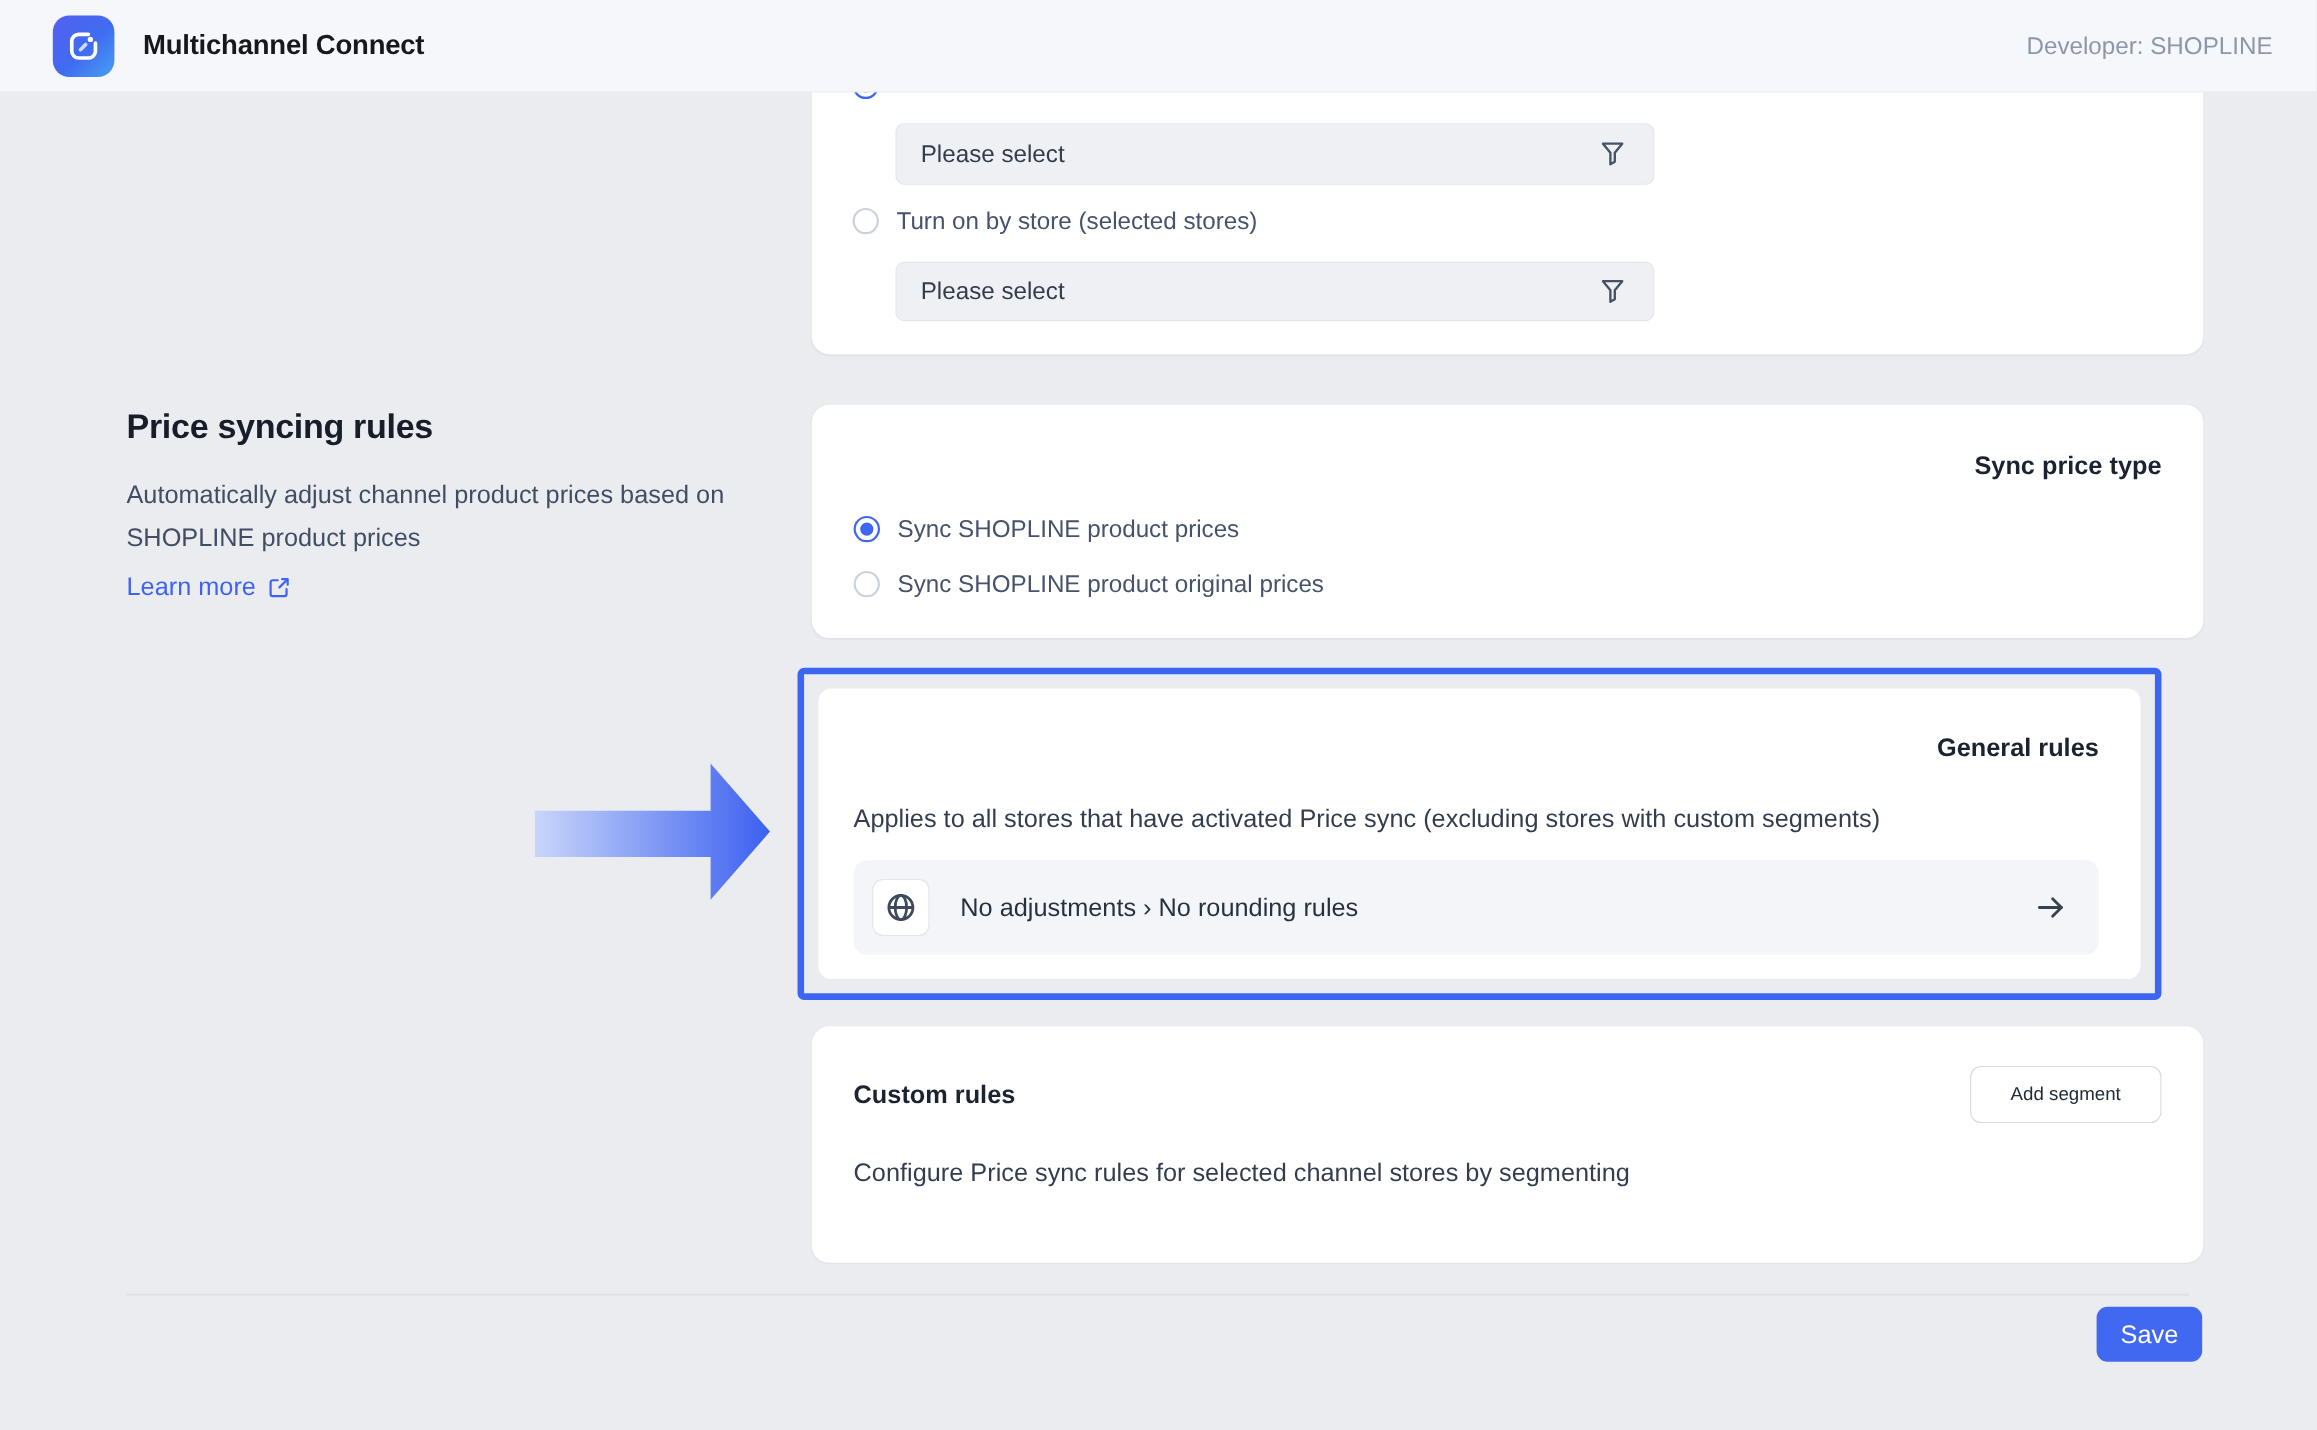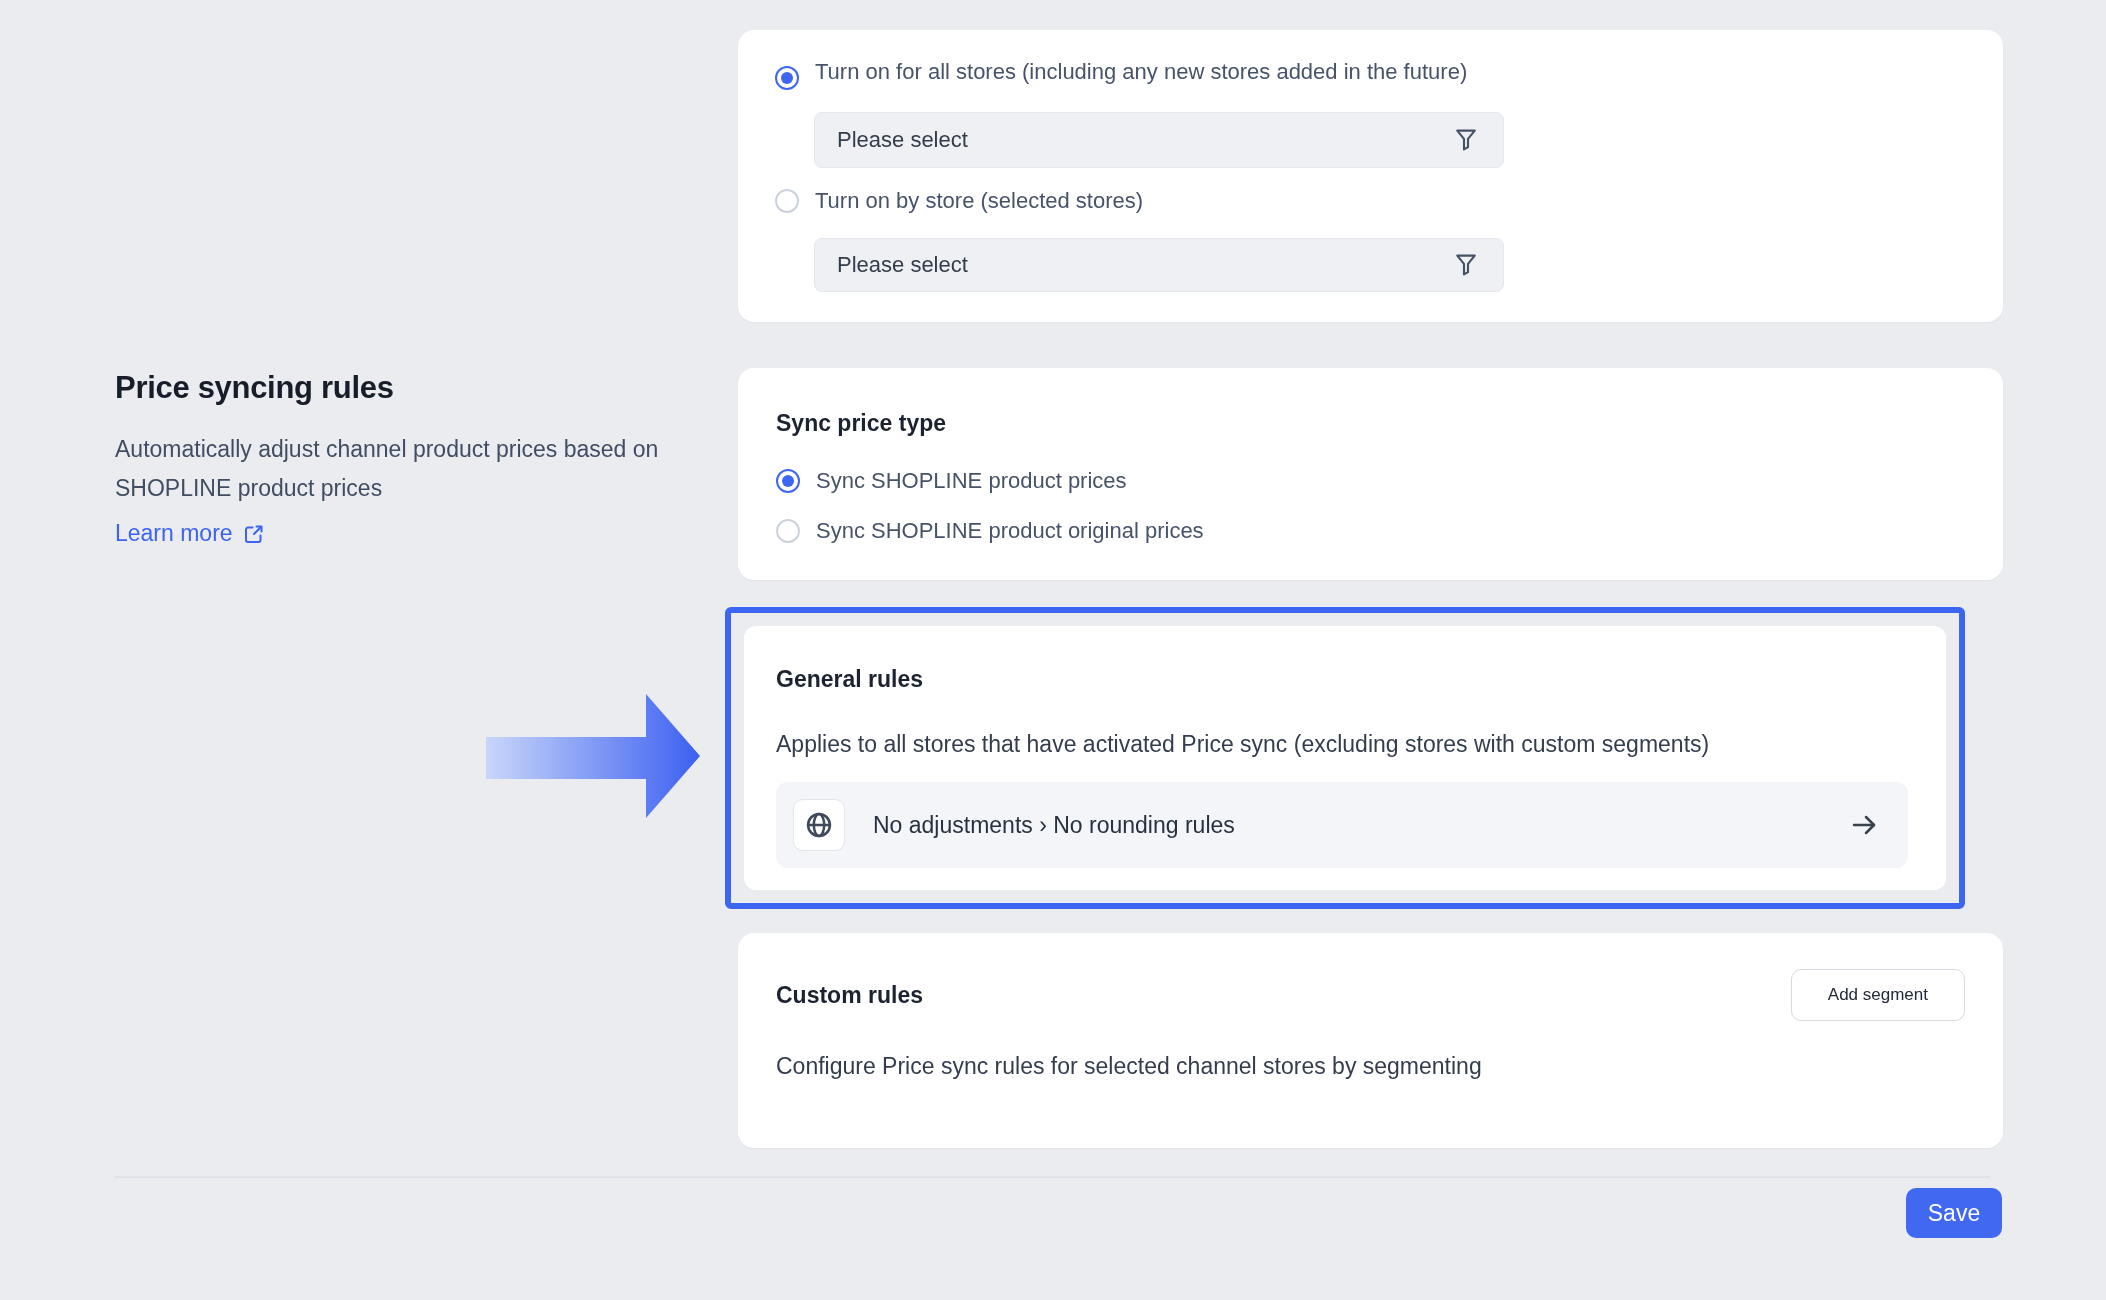--- a/index.html
+++ b/index.html
@@ -68,21 +68,21 @@
   .info-block { position:absolute; left:115px; top:370px; width:580px; }
   .info-title { font-size:31px; font-weight:700; color:#171d29; letter-spacing:-0.3px; }
   .info-desc { margin-top:24px; font-size:23px; line-height:39px; color:#414d63; }
   .learn-more {
     margin-top:12px; display:inline-flex; align-items:center; gap:9px;
     font-size:23px; color:#3d63f2; text-decoration:none; cursor:pointer; font-weight:500;
   }
 
   
   .card-sync { top:368px; height:212px; padding:42px 38px 0 38px; }
-  .card-title { font-size:23px; font-weight:700; color:#1b2330; }
+  .card-title { font-size:23px; font-weight:700; color:#1b2330;text-align:right; }
   .sync-options { margin-top:27px; display:flex; flex-direction:column; gap:16px; }
   .sync-options .radio-row { position:static; height:34px; }
 
   
   .highlight-box {
     position:absolute; left:725px; top:607px; width:1240px; height:302px;
     border:6px solid #3c66f1; border-radius:6px; z-index:5;
   }
   .card-general {
     position:absolute; left:13px; top:13px; right:13px; bottom:13px;
@@ -152,20 +152,31 @@
       <span class="ph">Please select</span>
       <span class="spacer"></span>
       <span style="display:flex;">
         <svg width="30" height="30" viewBox="0 0 24 24" fill="none" stroke="#455166" stroke-width="1.7" stroke-linejoin="round">
           <path d="M5 4.5h14l-5.4 6.6v6.6l-3.2 1.8v-8.4L5 4.5z"></path>
         </svg>
       </span>
     </div>
   </div>
 
+  <div class="header">
+    <div class="logo">
+      <svg width="38" height="38" viewBox="0 0 24 24" fill="none">
+        <path d="M14.8 5.2H9.2A4 4 0 0 0 5.2 9.2v5.6a4 4 0 0 0 4 4h5.6a4 4 0 0 0 4-4v-4.6" stroke="#ffffff" stroke-width="2.1" stroke-linecap="round"></path>
+        <circle cx="15.9" cy="8.1" r="1.55" fill="#ffffff"></circle>
+        <path d="M13.2 11l-3 3" stroke="#ffffff" stroke-width="2.1" stroke-linecap="round" opacity="0.75"></path>
+      </svg>
+    </div>
+    <div class="app-title">Multichannel Connect</div>
+    <div class="developer">Developer: SHOPLINE</div>
+  </div>
 
   <div class="info-block">
     <div class="info-title">Price syncing rules</div>
     <div class="info-desc">Automatically adjust channel product prices based on SHOPLINE product prices</div>
     <a class="learn-more">
       <span>Learn more</span>
       <span style="display:flex;">
         <svg width="24" height="24" viewBox="0 0 24 24" fill="none" stroke="#3d63f2" stroke-width="2" stroke-linecap="round" stroke-linejoin="round">
           <path d="M18.5 13.5V18a2 2 0 0 1-2 2H6a2 2 0 0 1-2-2V7.5a2 2 0 0 1 2-2h4.5"></path>
           <path d="M14.5 4.5H19.5V9.5"></path>

